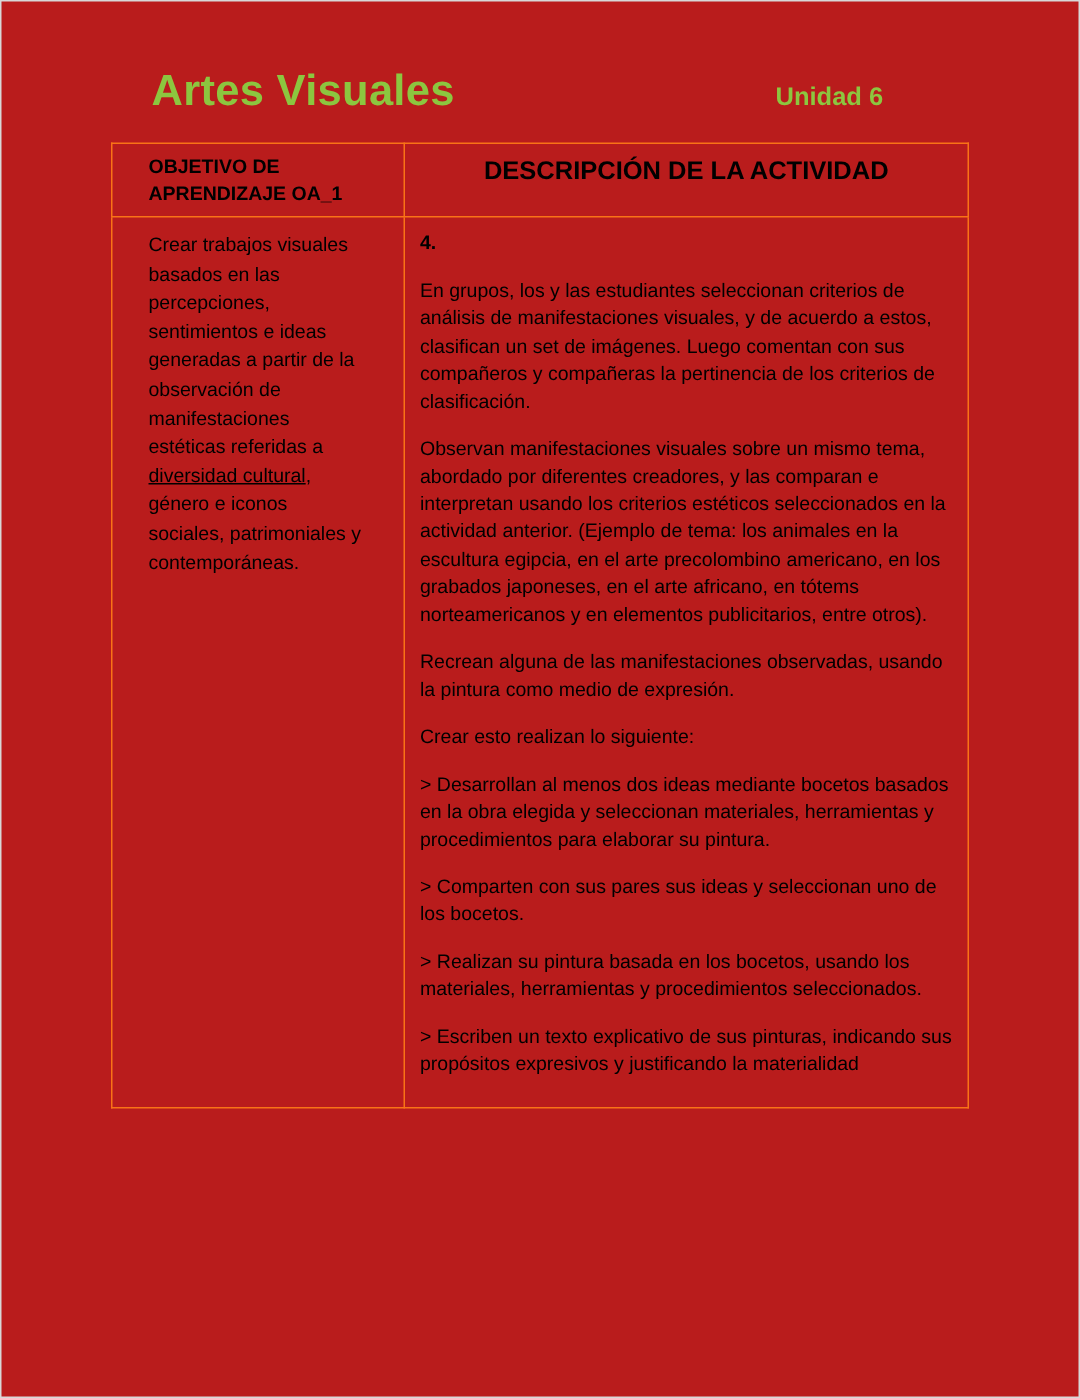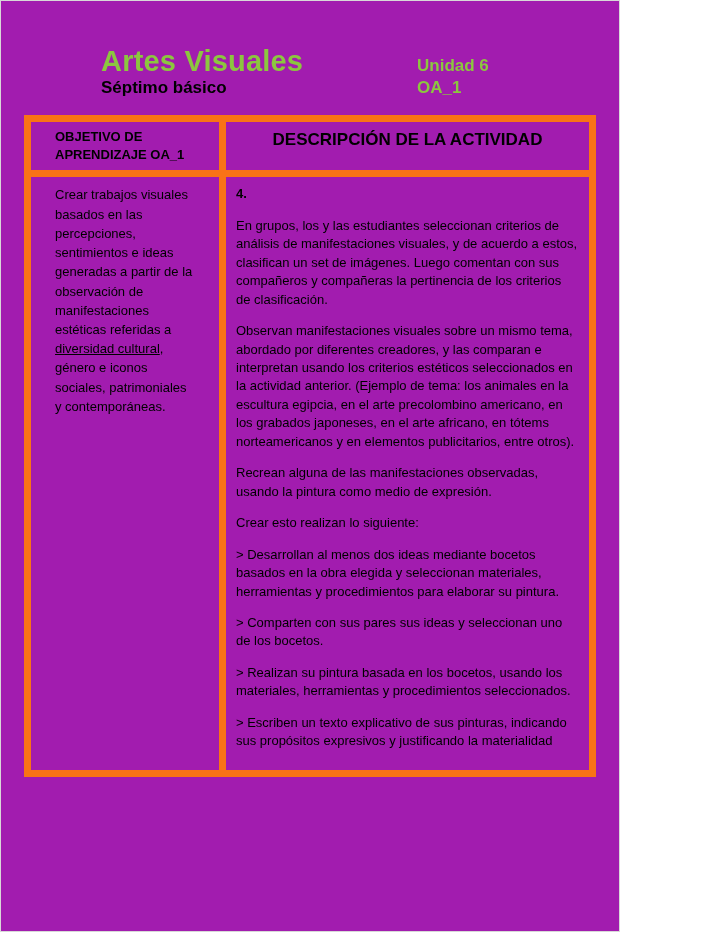--- a/index.html
+++ b/index.html
@@ -5,22 +5,22 @@
   :root { --green: #8CC63F; }
   * { box-sizing: border-box; margin: 0; padding: 0; }
   html, body { background: #fff; }
   body {
     width: 720px; height: 932px;
     font-family: "Liberation Sans", sans-serif;
     color: #000;
     position: relative;
   }
   .page {
-    width: 620px; height: 932px;
-    background: #a21caf;
+    width: 720px; height: 932px;
+    background: #b91c1c;
     border: 1px solid #d8d8d8;
     padding-top: 44px;
     overflow: hidden;
   }
   .header { padding: 0 126px 0 100px; }
   .header-row {
     display: flex;
     justify-content: space-between;
     align-items: baseline;
   }
@@ -53,21 +53,21 @@
     margin-top: 46px;
   }
   table.doc-table {
     width: 572px;
     margin: 17px auto 0 auto;
     border-collapse: collapse;
     table-layout: fixed;
     font-size: 13px;
   }
   .doc-table th, .doc-table td {
-    border: 7px solid #f97316;
+    border: 1px solid #f97316;
     vertical-align: top;
     padding: 6px 24px;
   }
   th.col-objective {
     width: 195px;
     text-align: left;
     font-size: 13px;
     line-height: 1.4;
   }
   th.col-description {
@@ -95,24 +95,20 @@
 </head>
 <body>
 
 <div class="page">
 
   <div class="header">
     <div class="header-row">
       <span class="doc-title">Artes Visuales</span>
       <span class="header-right-col unit-label">Unidad 6</span>
     </div>
-    <div class="header-row">
-      <span class="doc-subtitle">Séptimo básico</span>
-      <span class="header-right-col oa-label">OA_1</span>
-    </div>
   </div>
 
 
   <table class="doc-table">
     <thead>
       <tr>
         <th class="col-objective">OBJETIVO DE APRENDIZAJE OA_1</th>
         <th class="col-description">DESCRIPCIÓN DE LA ACTIVIDAD</th>
       </tr>
     </thead>

